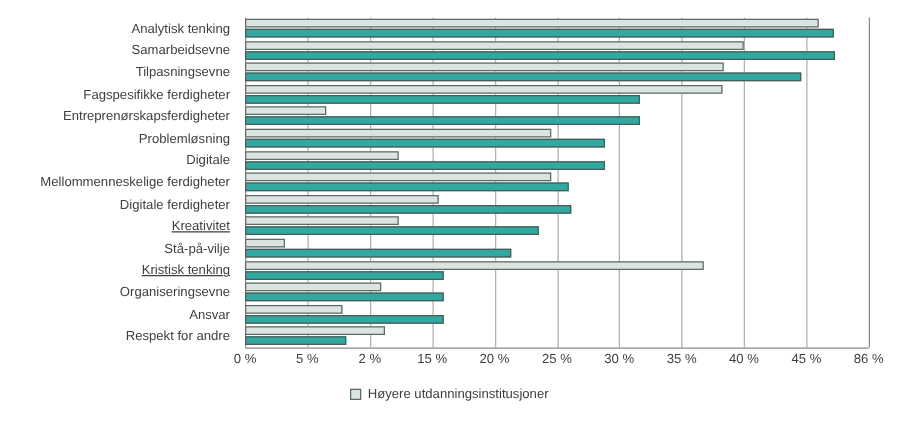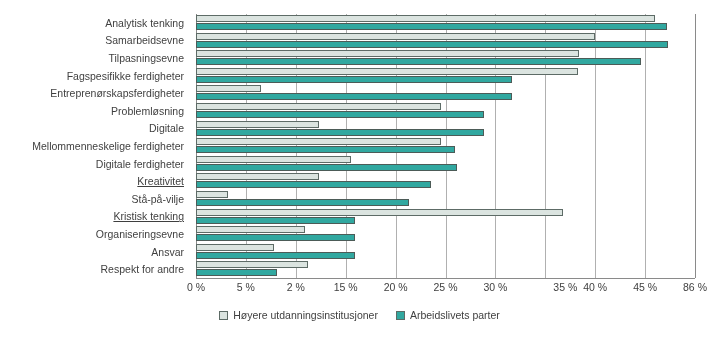--- a/index.html
+++ b/index.html
@@ -248,30 +248,26 @@
   <div class="x-axis-line"></div>
 
   <div class="x-ticks">
       <div class="x-tick" style="left: 0px;">0 %</div>
       <div class="x-tick" style="left: 49.9px;">5 %</div>
       <div class="x-tick" style="left: 99.8px;">2 %</div>
       <div class="x-tick" style="left: 149.7px;">15 %</div>
       <div class="x-tick" style="left: 199.6px;">20 %</div>
       <div class="x-tick" style="left: 249.5px;">25 %</div>
       <div class="x-tick" style="left: 299.4px;">30 %</div>
-      <div class="x-tick" style="left: 349.3px; margin-left: 20px;">35 %</div>
+      <div class="x-tick" style="left: 349.3px;">35 %</div>
       <div class="x-tick" style="left: 399.2px;">40 %</div>
       <div class="x-tick" style="left: 449.1px;">45 %</div>
       <div class="x-tick" style="left: 499px;">86 %</div>
     </div>
 
   <div class="legend">
       <div class="legend-item">
         <span class="legend-swatch" style="background: rgb(219, 228, 224);"></span>
         <span>Høyere utdanningsinstitusjoner</span>
       </div>
-      <div class="legend-item">
-        <span class="legend-swatch" style="background: rgb(49, 168, 160);"></span>
-        <span>Arbeidslivets parter</span>
-      </div>
     </div>
 
 </div>
 
 </body></html>

